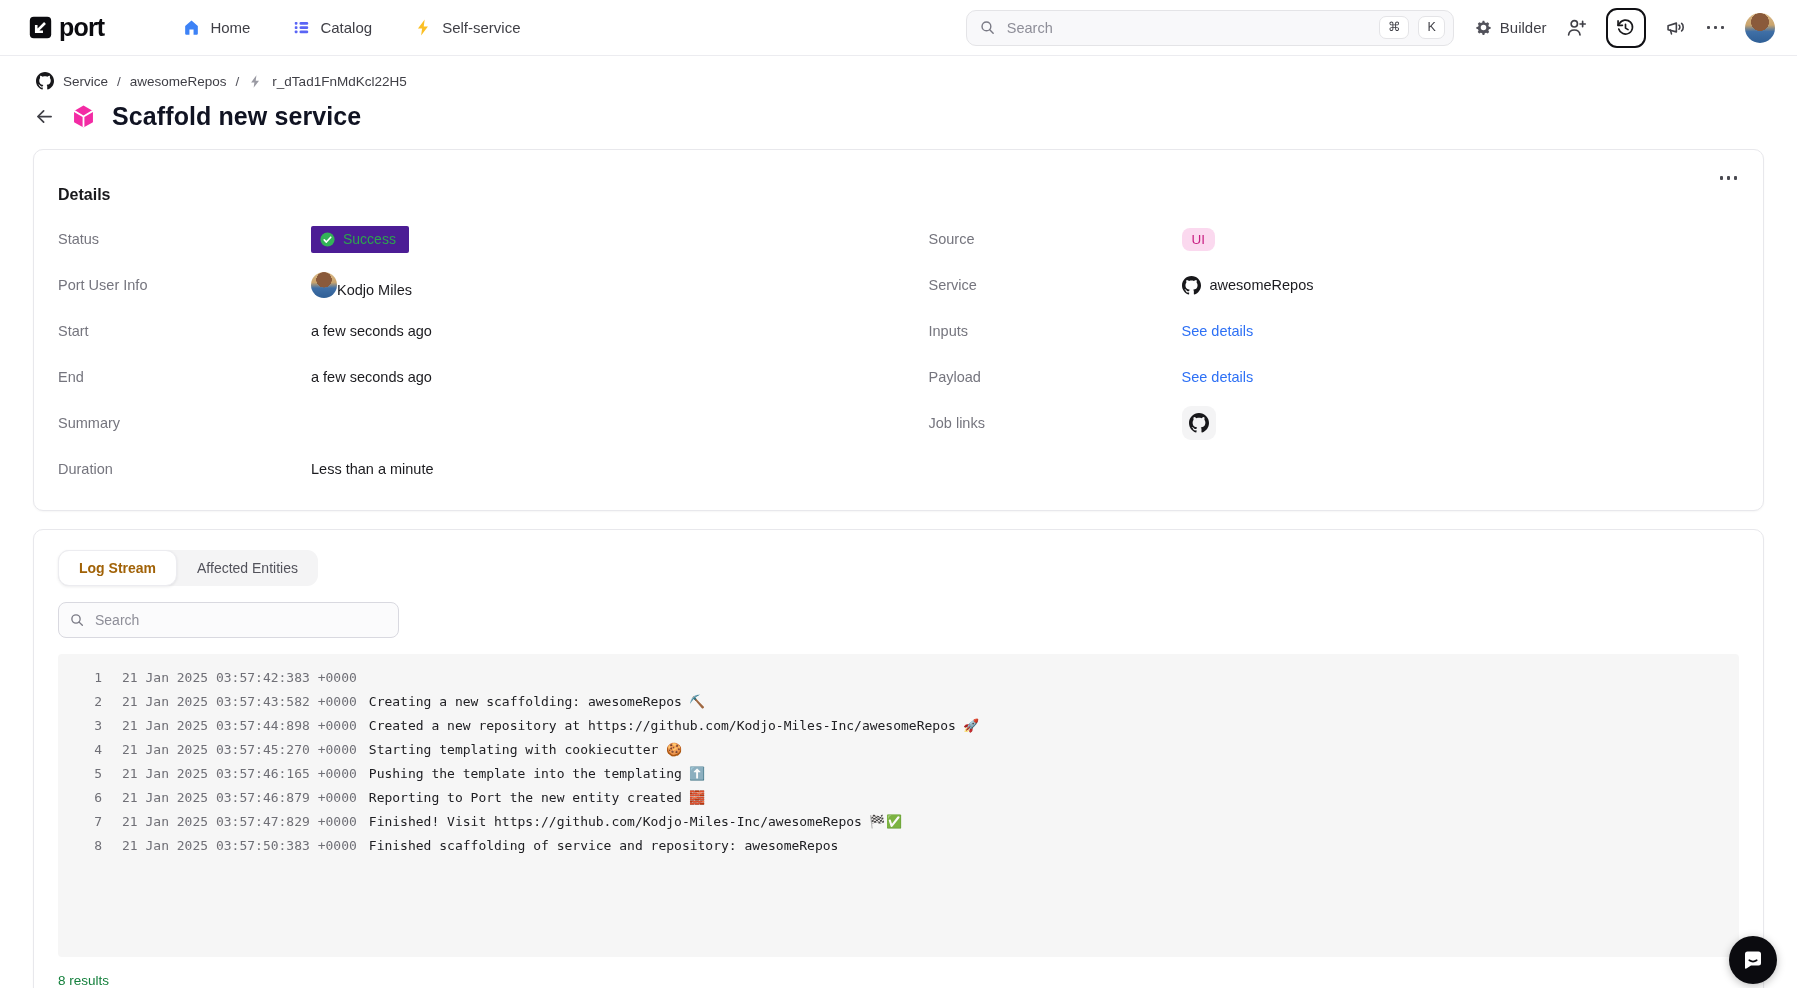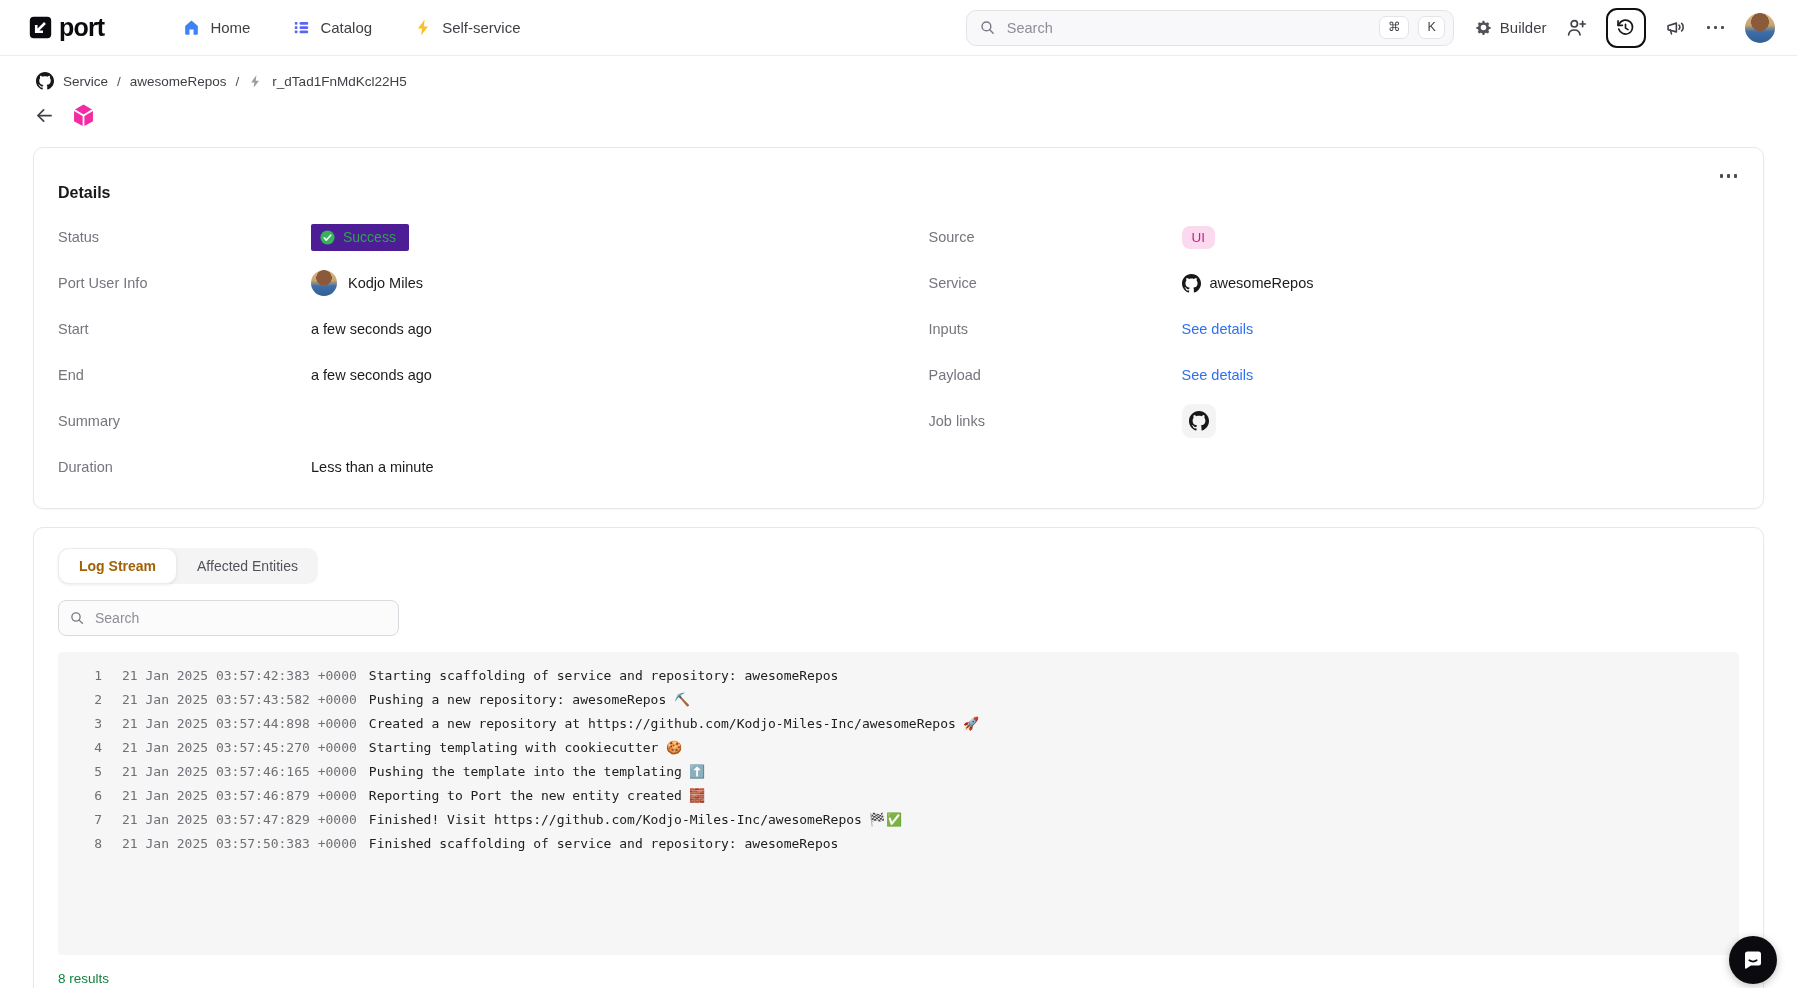--- a/index.html
+++ b/index.html
@@ -75,21 +75,21 @@
   .details-grid { display:grid; grid-template-columns:1fr 1fr; column-gap:60px; margin-top:12px; }
   .detail-row { display:grid; grid-template-columns:253px 1fr; align-items:center; min-height:46px; }
   .detail-label { color:#75757e; font-size:14.5px; }
   .detail-value { font-size:14.5px; color:#1b1b1f; display:flex; align-items:center; gap:10px; min-height:26px; }
 
   .badge-success {
     display:inline-flex; align-items:flex-start; gap:7px;
     background:#4c1d95; color:#2da44e; border-radius:2px;
     padding:5px 13px 5px 8px; font-size:14px;
   }
-  .user-cell { display:inline-flex; align-items:center; gap:11px; }
+  .user-cell { display:inline-flex; align-items:flex-end; }
   .avatar-sm {
     width:26px; height:26px; border-radius:50%;
     background:
       radial-gradient(circle at 50% 30%, #8a5a3b 0 34%, transparent 35%),
       linear-gradient(180deg,#d9b887 0%, #caa46c 40%, #3f6fa6 62%, #2f5f96 100%);
   }
   .badge-ui {
     background:#fbd9ef; color:#c81e82; border-radius:8px;
     padding:4px 10px; font-size:13.5px; font-weight:500;
   }
@@ -264,20 +264,21 @@
         <path d="M19.5 12H5"></path>
         <path d="M11 5.5L4.5 12l6.5 6.5"></path>
       </svg>
   </span>
   <span style="display:flex;">
     <svg width="27" height="27" viewBox="0 0 24 24">
         <path d="M12 2.2l8.4 4.8v10L12 21.8l-8.4-4.8V7z" fill="#f32ba4"></path>
         <path d="M12 21.8V12M3.6 7L12 12l8.4-5" stroke="#fff" stroke-width="1.6" fill="none" stroke-linejoin="round"></path>
       </svg>
   </span>
+  <span class="page-title">Scaffold new service</span>
 </div>
 
 <div class="card details-card">
   <div class="details-title">Details</div>
   <div class="ellipsis more-btn">
       <i></i>
       <i></i>
       <i></i>
     </div>
 
@@ -419,27 +420,26 @@
         </svg>
     </span>
     <input type="text" placeholder="Search" style="">
   </div>
 
   <div class="log-panel">
 
       <div class="log-line">
         <span class="log-num">1</span>
         <span class="log-ts">21 Jan 2025 03:57:42:383 +0000</span>
-        <span class="log-msg">Starting scaffolding of service and repository: awesomeRepos</span>
       </div>
 
       <div class="log-line">
         <span class="log-num">2</span>
         <span class="log-ts">21 Jan 2025 03:57:43:582 +0000</span>
-        <span class="log-msg">Pushing a new repository: awesomeRepos ⛏️</span>
+        <span class="log-msg">Creating a new scaffolding: awesomeRepos ⛏️</span>
       </div>
 
       <div class="log-line">
         <span class="log-num">3</span>
         <span class="log-ts">21 Jan 2025 03:57:44:898 +0000</span>
         <span class="log-msg">Created a new repository at https://github.com/Kodjo-Miles-Inc/awesomeRepos 🚀</span>
       </div>
 
       <div class="log-line">
         <span class="log-num">4</span>

